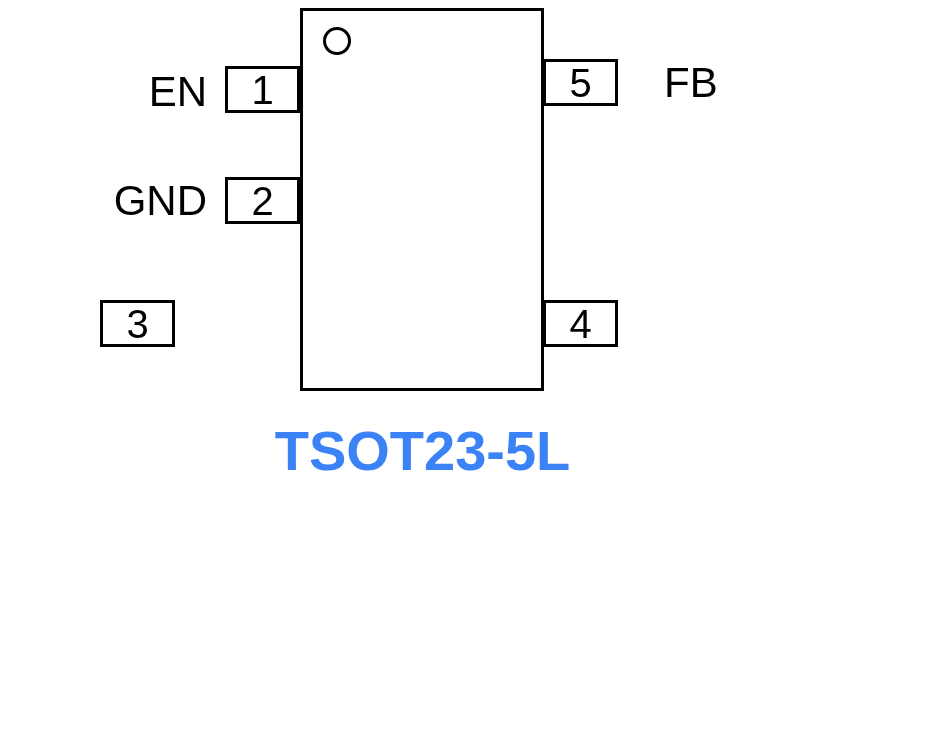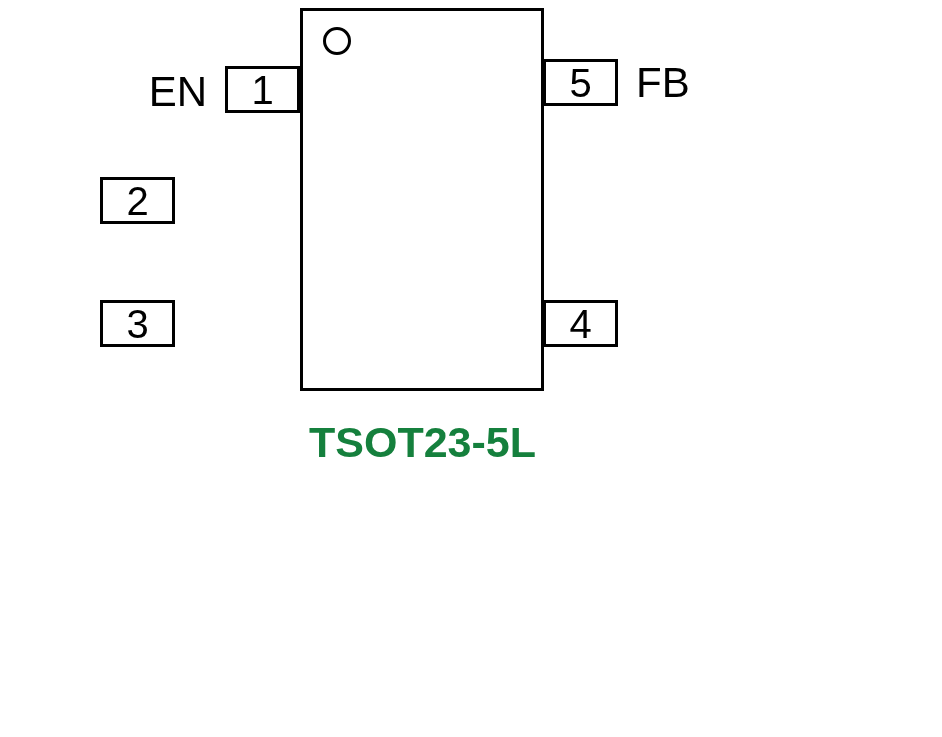--- a/index.html
+++ b/index.html
@@ -61,20 +61,21 @@
   }
   .pin-row.left .pin-name {
     flex: 1;
     text-align: right;
     padding-right: 18px;
   }
   .pin-row.right .pin-name {
     flex: 1;
     text-align: left;
     padding-left: 18px;
+    margin-left: 28px;
   }
   .pin-box {
     border: 3px solid #000000;
     box-sizing: border-box;
     height: 47px;
     display: flex;
     align-items: center;
     justify-content: center;
     background: #ffffff;
     flex: none;
@@ -91,43 +92,44 @@
   .row-pin2 { top: 177px; }
   .row-pin3 { top: 300px; }
   .row-pin5 { top: 59px; }
   .row-pin4 { top: 300px; }
   .package-caption {
     position: absolute;
     left: 270px;
     top: 418px;
     width: 305px;
     text-align: center;
-    font-size: 43px;
+    font-size: 56px;
     font-weight: bold;
-    color: #15803d;
+    color: #3b82f6;
     letter-spacing: 0px;
   }
 </style>
 </head>
 <body>
 
 <div class="canvas">
 
   <div class="package-body">
     <div class="pin1-dot"></div>
   </div>
 
   <div class="pin-row left row-pin1">
     <span class="pin-name">EN</span>
     <span class="pin-box">
       <span class="pin-number">1</span>
     </span>
   </div>
 
   <div class="pin-row left row-pin2">
+    <span class="pin-name">GND</span>
     <span class="pin-box">
       <span class="pin-number">2</span>
     </span>
   </div>
 
   <div class="pin-row left row-pin3">
     <span class="pin-box">
       <span class="pin-number">3</span>
     </span>
   </div>

